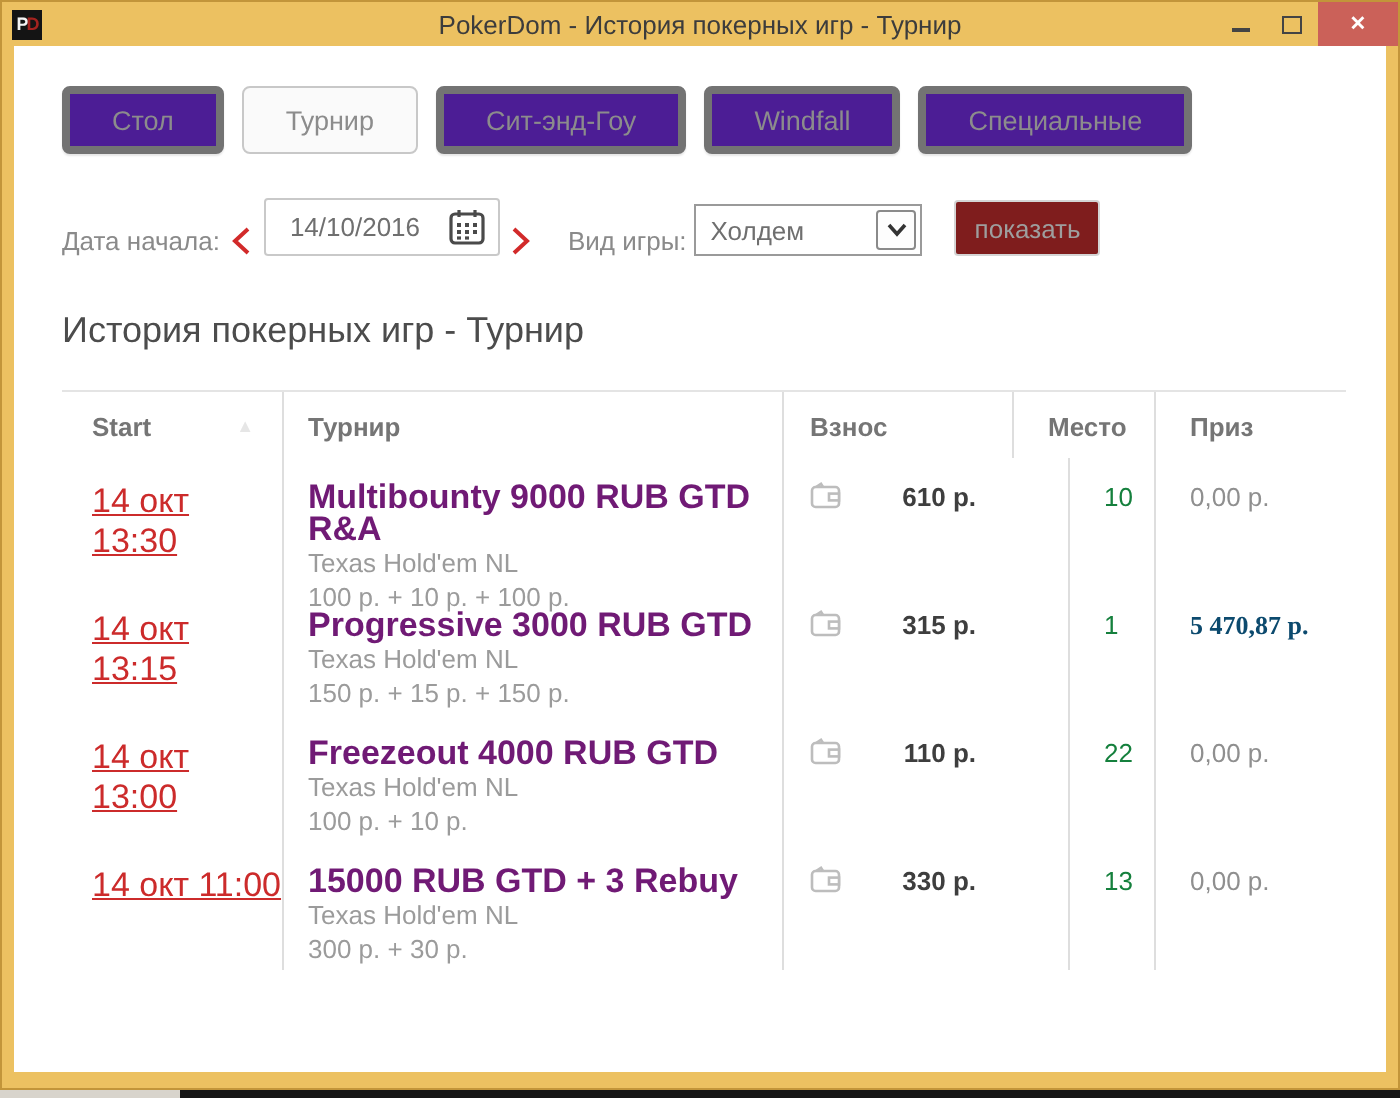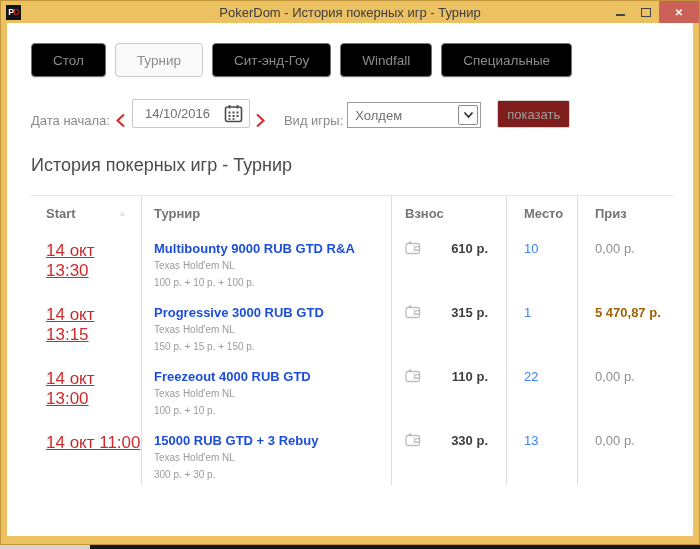--- a/index.html
+++ b/index.html
@@ -24,39 +24,39 @@
   .glyph-max { width:10px; height:9px; border:1px solid #444; }
   .btn-close { width:40px; height:22px; background:#cb6159; color:#fff;
                display:flex; align-items:center; justify-content:center;
                font-size:10px; font-weight:bold; }
 
   .content { background:#ffffff; width:100%; height:100%; overflow:hidden;
              padding:20px 22px 0 24px; }
 
   
   .tabs { display:flex; gap:9px; }
-  .tab { height:34px; padding:0 21px; border-radius:4px; background:#000000;
-         border:1px solid #737373; color:#8c8c8c; font-size:13.5px;
+  .tab { height:34px; padding:0 21px; border-radius:4px; background:#4c1d95;
+         border:4px solid #737373; color:#8c8c8c; font-size:13.5px;
          display:flex; align-items:center; justify-content:center;
          box-shadow:0 1px 1px rgba(0,0,0,0.10); cursor:pointer;
          font-family:"Liberation Sans", sans-serif; }
   .tab.active { background:#fafafa; border:1px solid #c8c8c8; box-shadow:none; }
 
   
   .filter { display:flex; align-items:flex-end; margin-top:22px; height:29px; }
   .filter-label { font-size:13px; color:#8a8a8a; }
   .nav-arrow { width:16px; display:flex; align-items:center; justify-content:center;
                cursor:pointer; margin:0 3px; }
   .date-box { width:118px; height:29px; border:1px solid #c9c9c9; border-radius:2px;
               display:flex; align-items:center; padding:0 6px 0 12px; }
   .date-box input { border:none; outline:none; width:76px; font-size:13px;
                     color:#6f6f6f; font-family:"Liberation Sans", sans-serif; }
   .cal-btn { margin-left:auto; display:flex; cursor:pointer; }
   .game-label { margin-left:12px; }
-  .select-box { width:134px; height:26px; border:1px solid #9a9a9a; margin-left:4px;
+  .select-box { width:114px; height:26px; border:1px solid #9a9a9a; margin-left:4px;
                 display:flex; align-items:center; padding-left:7px; position:relative;
                 background:#fff; cursor:pointer; }
   .select-value { font-size:13px; color:#6f6f6f; }
   .select-arrow { position:absolute; right:2px; top:2px; width:20px; height:20px;
                   border:1px solid #8a8a8a; border-radius:2px; background:#fdfdfd;
                   display:flex; align-items:center; justify-content:center; }
   .show-btn { margin-left:16px; width:73px; height:28px; background:#7f1d1d;
               border:1px solid #d4d4d4; border-radius:2px; color:#9e9e9e;
               font-size:13px; cursor:pointer; font-family:"Liberation Sans", sans-serif; }
 
@@ -72,27 +72,27 @@
   .trow > div { padding-top:12px; }
   .c2, .c3, .c4, .c5 { border-left:1px solid #dedede; }
   .c1 { padding-left:15px; position:relative; }
   .c2 { padding-left:12px; }
   .c3 { padding-left:13px; padding-right:18px; }
   .c4 { padding-left:17px; }
   .c5 { padding-left:17px; }
   .sort-indicator { position:absolute; right:14px; top:12px; font-size:9px; color:#e6e6e6; }
 
   .start-link { font-size:17px; color:#cc2b2b; text-decoration:underline; cursor:pointer; }
-  .t-name { font-size:13px; font-weight:bold; color:#1d4ed8; line-height:16px; }
-  .t-sub  { font-size:10px; color:#9b9b9b; line-height:17px; }
+  .t-name { font-size:17px; font-weight:bold; color:#701a75; line-height:16px; }
+  .t-sub  { font-size:13px; color:#9b9b9b; line-height:17px; }
   .cell-fee { display:flex; align-items:flex-start; }
   .fee-amount { margin-left:auto; font-size:13px; font-weight:bold; color:#3e3e3e; }
-  .cell-place { font-size:13px; color:#3b82f6; }
+  .cell-place { font-size:13px; color:#15803d;margin-left:28px; }
   .cell-prize { font-size:13px; color:#8f8f8f; }
-  .cell-prize.strong { font-weight:bold; color:#a16207; }
+  .cell-prize.strong { font-weight:bold; color:#0c4a6e;font-family:Liberation Serif, serif; }
 
   
   .desktop-strip { width:700px; height:4px;
                    background:linear-gradient(to right,#d8d4cc 0,#d8d4cc 90px,#161616 90px,#161616 100%); }
 </style>
 </head>
 <body>
 
 <div class="screen">
   <div class="window">

